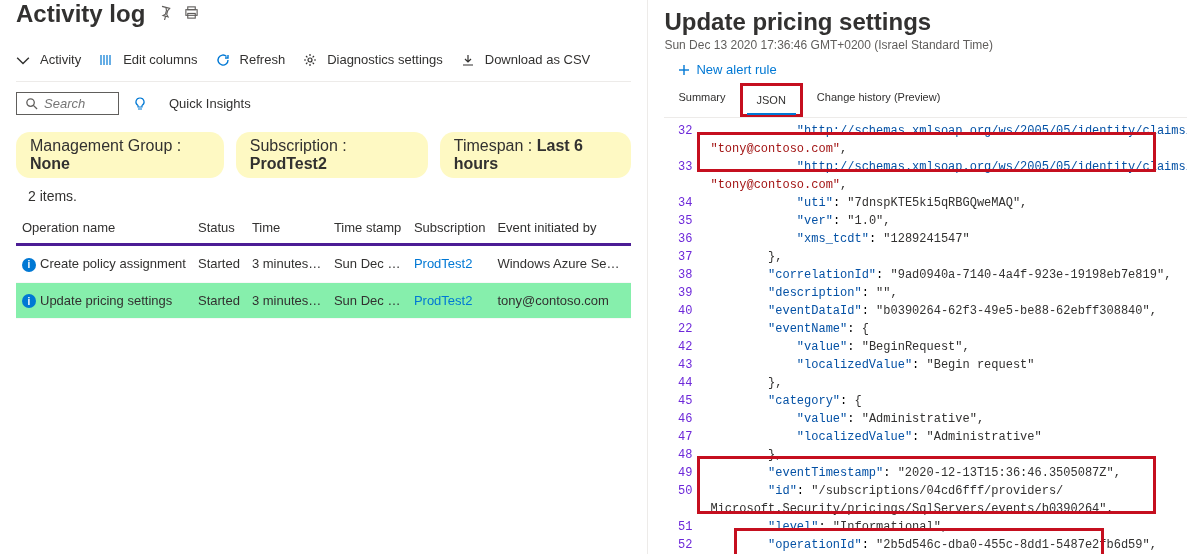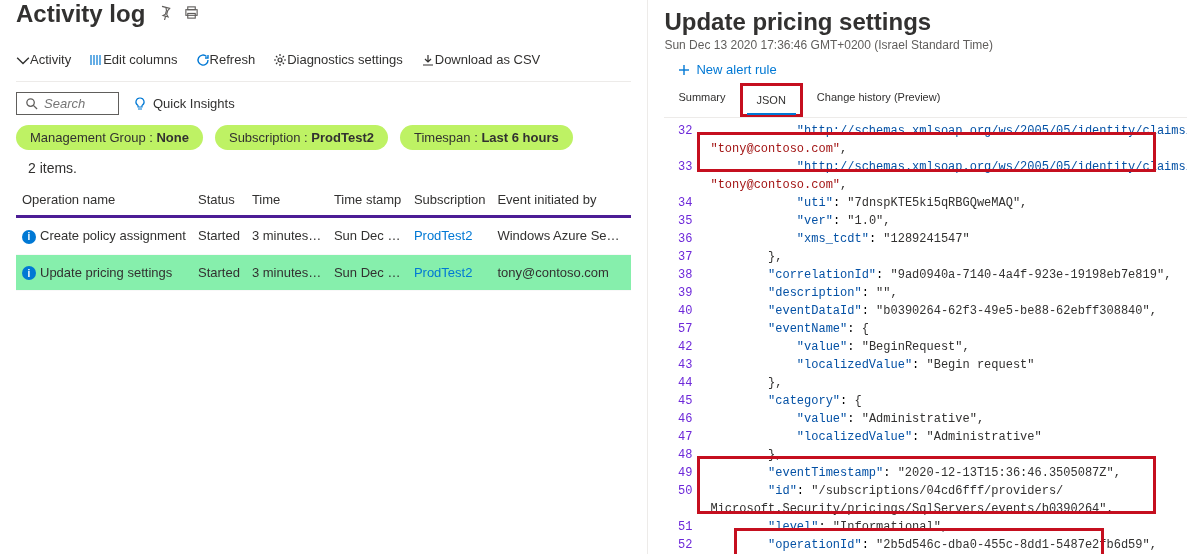--- a/index.html
+++ b/index.html
@@ -2,28 +2,28 @@
 <html><head>
 <meta charset="utf-8">
 <style>
 * { box-sizing: border-box; margin: 0; padding: 0; }
 body { font-family: "Segoe UI", -apple-system, sans-serif; font-size: 13px; color: #323130; background: #fff; display: flex; width: 1187px; height: 554px; overflow: hidden; }
 .left-pane { width: 665px; border-right: 1px solid #edebe9; padding: 0 16px; }
 .right-pane { flex: 1; padding: 8px 16px; position: relative; }
 .page-title { font-size: 24px; font-weight: 600; display: flex; align-items: center; gap: 12px; margin-bottom: 18px; }
 .page-title .icon-btn { font-size: 14px; color: #605e5c; cursor: pointer; }
 .toolbar { display: flex; gap: 18px; align-items: center; padding: 6px 0 14px; border-bottom: 1px solid #edebe9; }
-.toolbar-item { display: flex; align-items: center; gap: 0; color: #323130; cursor: pointer; font-size: 13px; }
+.toolbar-item { display: flex; align-items: center; gap: 10px; color: #323130; cursor: pointer; font-size: 13px; }
 .toolbar-item svg { width: 14px; height: 14px; }
 .search-row { display: flex; gap: 14px; align-items: center; margin: 10px 0; }
 .search-box { display: flex; align-items: center; border: 1px solid #605e5c; padding: 3px 8px; width: 103px; gap: 6px; }
 .search-box input { border: none; outline: none; font-size: 13px; width: 60px; font-style: italic; color: #605e5c; }
-.quick-insights { display: flex; align-items: center; gap: 6px; cursor: pointer; }
+.quick-insights { display: flex; align-items: center; gap: 22px; cursor: pointer; }
 .filter-row { display: flex; gap: 12px; margin: 6px 0 10px; }
-.pill { background: #bef264; border-radius: 14px; padding: 5px 14px; font-size: 13px; cursor: pointer; }
+.pill { background: #fef9c3; border-radius: 14px; padding: 5px 14px; font-size: 16px; cursor: pointer; margin-top: 7px; }
 .pill b { font-weight: 600; }
 .items-count { margin: 8px 12px; font-size: 14px; }
 table { width: 100%; border-collapse: collapse; font-size: 13px; }
 th { text-align: left; font-weight: 400; padding: 8px 6px; border-bottom: 3px solid #4c1d95; color: #323130; }
 td { padding: 10px 6px; border-bottom: 1px solid #f8f8f8; white-space: nowrap; overflow: hidden; text-overflow: ellipsis; }
 tr.selected { background: #86efac; }
 .link { color: #0078d4; cursor: pointer; }
 .info-icon { display: inline-flex; width: 14px; height: 14px; border-radius: 50%; background: #0078d4; color: #fff; align-items: center; justify-content: center; font-size: 10px; font-weight: bold; margin-right: 4px; }
 .detail-title { font-size: 24px; font-weight: 600; }
 .detail-subtitle { font-size: 12px; color: #605e5c; margin-top: 2px; margin-bottom: 10px; }
@@ -190,21 +190,21 @@
       <div class="code-line"><div class="gutter"></div><div class="code"><span class="s-str">"tony@contoso.com"</span>,</div></div>
       <div class="code-line"><div class="gutter">33</div><div class="code">            <span class="s-key">"http://schemas.xmlsoap.org/ws/2005/05/identity/claims/upn"</span> </div></div>
       <div class="code-line"><div class="gutter"></div><div class="code"><span class="s-str">"tony@contoso.com"</span>,</div></div>
       <div class="code-line"><div class="gutter">34</div><div class="code">            <span class="s-key">"uti"</span><span class="s-punc">:</span> "7dnspKTE5ki5qRBGQweMAQ",</div></div>
       <div class="code-line"><div class="gutter">35</div><div class="code">            <span class="s-key">"ver"</span><span class="s-punc">:</span> "1.0",</div></div>
       <div class="code-line"><div class="gutter">36</div><div class="code">            <span class="s-key">"xms_tcdt"</span><span class="s-punc">:</span> "1289241547"</div></div>
       <div class="code-line"><div class="gutter">37</div><div class="code">        },</div></div>
       <div class="code-line"><div class="gutter">38</div><div class="code">        <span class="s-key">"correlationId"</span><span class="s-punc">:</span> "9ad0940a-7140-4a4f-923e-19198eb7e819",</div></div>
       <div class="code-line"><div class="gutter">39</div><div class="code">        <span class="s-key">"description"</span><span class="s-punc">:</span> "",</div></div>
       <div class="code-line"><div class="gutter">40</div><div class="code">        <span class="s-key">"eventDataId"</span><span class="s-punc">:</span> "b0390264-62f3-49e5-be88-62ebff308840",</div></div>
-      <div class="code-line"><div class="gutter">57</div><div class="code">        <span class="s-key">"eventName"</span><span class="s-punc">:</span> {</div></div>
+      <div class="code-line"><div class="gutter">22</div><div class="code">        <span class="s-key">"eventName"</span><span class="s-punc">:</span> {</div></div>
       <div class="code-line"><div class="gutter">42</div><div class="code">            <span class="s-key">"value"</span><span class="s-punc">:</span> "BeginRequest",</div></div>
       <div class="code-line"><div class="gutter">43</div><div class="code">            <span class="s-key">"localizedValue"</span><span class="s-punc">:</span> "Begin request"</div></div>
       <div class="code-line"><div class="gutter">44</div><div class="code">        },</div></div>
       <div class="code-line"><div class="gutter">45</div><div class="code">        <span class="s-key">"category"</span><span class="s-punc">:</span> {</div></div>
       <div class="code-line"><div class="gutter">46</div><div class="code">            <span class="s-key">"value"</span><span class="s-punc">:</span> "Administrative",</div></div>
       <div class="code-line"><div class="gutter">47</div><div class="code">            <span class="s-key">"localizedValue"</span><span class="s-punc">:</span> "Administrative"</div></div>
       <div class="code-line"><div class="gutter">48</div><div class="code">        },</div></div>
       <div class="code-line"><div class="gutter">49</div><div class="code">        <span class="s-key">"eventTimestamp"</span><span class="s-punc">:</span> "2020-12-13T15:36:46.3505087Z",</div></div>
       <div class="code-line"><div class="gutter">50</div><div class="code">        <span class="s-key">"id"</span><span class="s-punc">:</span> "/subscriptions/04cd6fff/providers/</div></div>
       <div class="code-line"><div class="gutter"></div><div class="code">Microsoft.Security/pricings/SqlServers/events/b0390264",</div></div>

